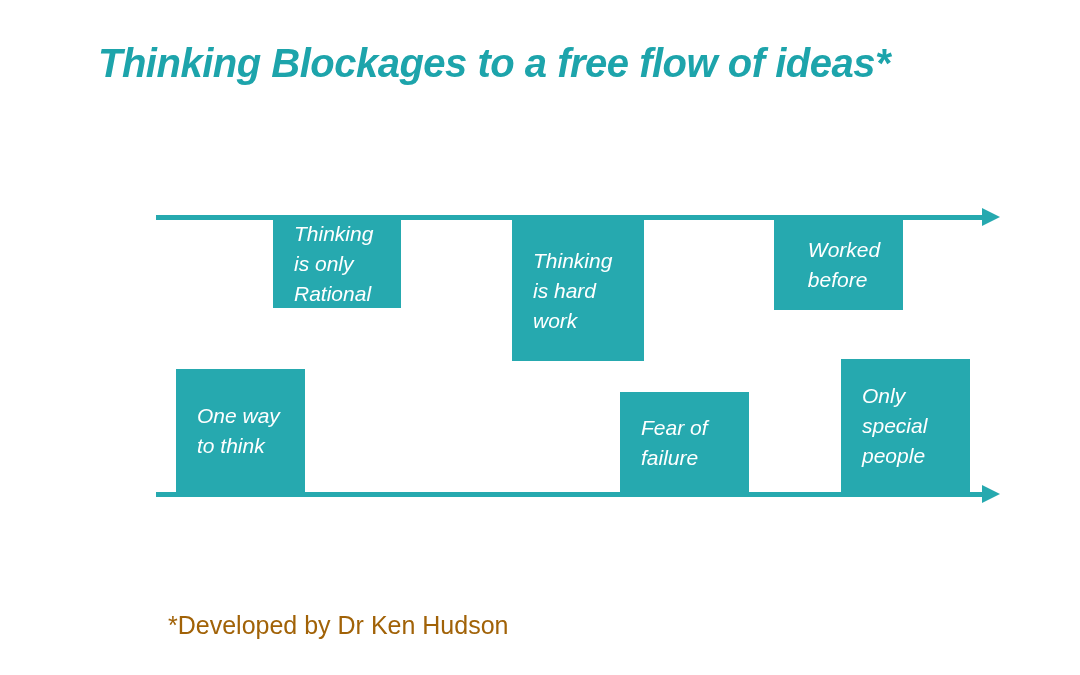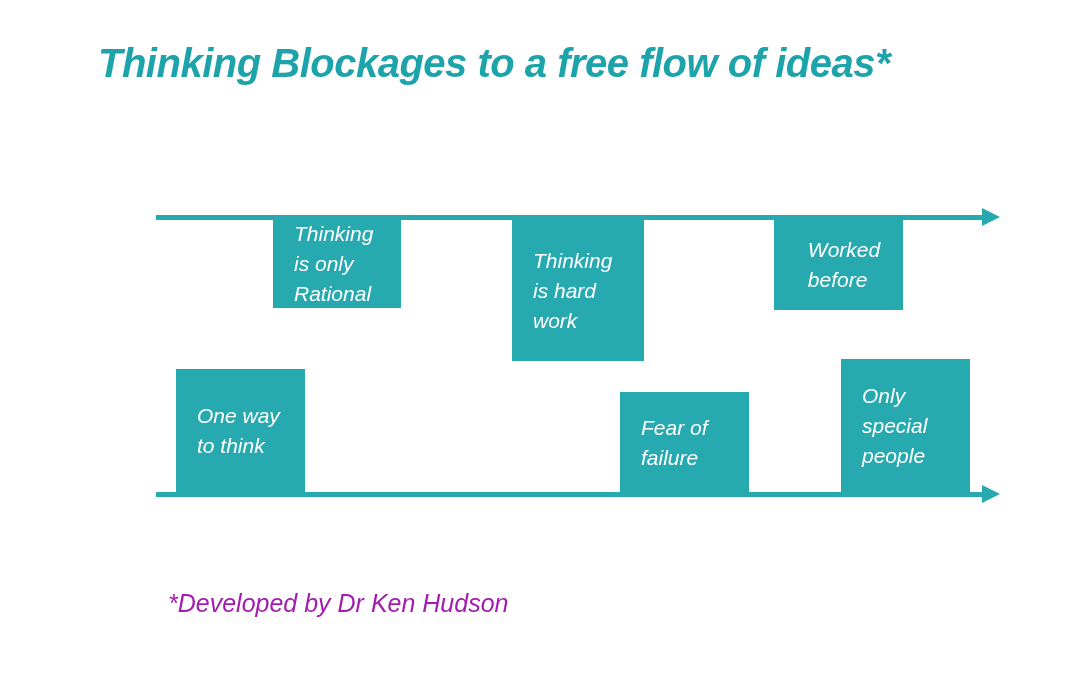--- a/index.html
+++ b/index.html
@@ -49,22 +49,22 @@
 
   
   .block-oneway   { left: 160px; top: 353px; width: 129px; height: 124px; }
   .block-rely     { left: 396px; top: 392px; width: 129px; height: 85px; }
   .block-fear     { left: 604px; top: 376px; width: 129px; height: 101px; }
   .block-special  { left: 825px; top: 343px; width: 129px; height: 134px; }
   .block-fear .block-label { }
   .block-special .block-label { }
 
   .footnote {
-    position: absolute; left: 152px; top: 573px;
-    font-size: 25px; font-style: italic; color: #a21caf;
+    position: absolute; left: 152px; top: 595px;
+    font-size: 25px; color: #a16207;
     white-space: nowrap;
   }
 </style>
 </head>
 <body>
 
 <div class="stage">
 
   <h1 class="slide-title">Thinking Blockages to a free flow of ideas*</h1>
 

